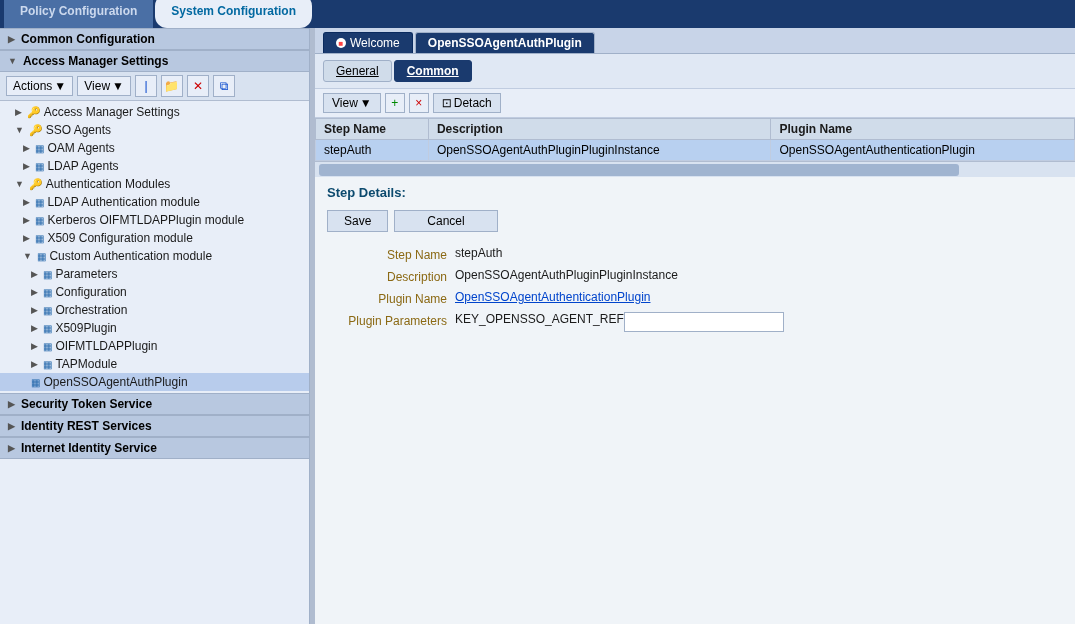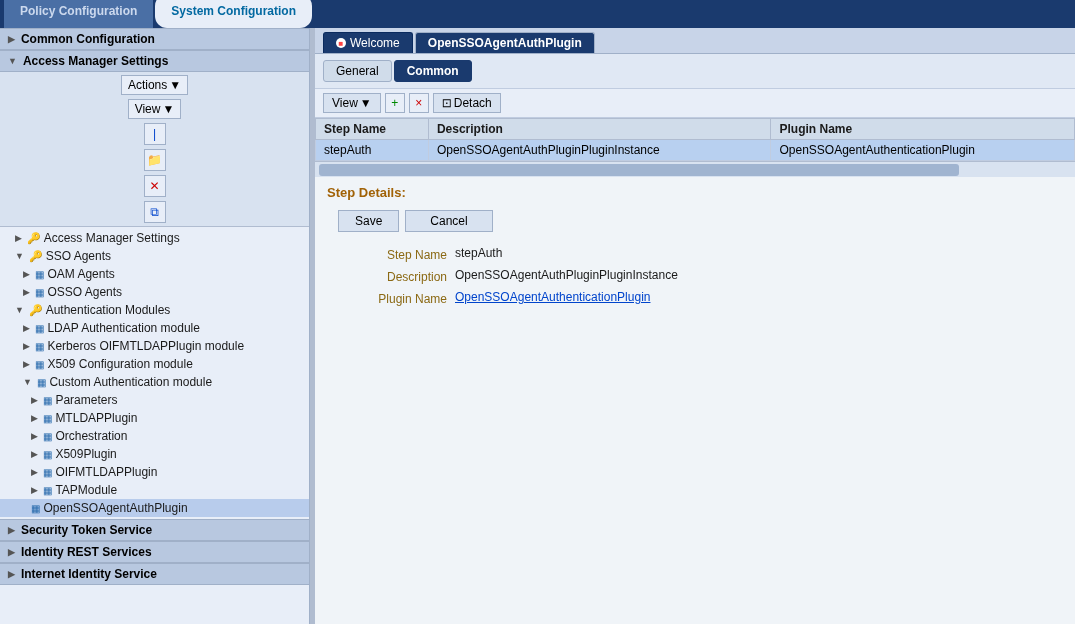--- a/index.html
+++ b/index.html
@@ -11,21 +11,21 @@
     .top-tab.inactive { background: #4a6fa5; color: #ccd9ee; margin-right: 2px; }
     .top-tab.active { background: #e8eef8; color: #0369a1; margin-right: 17px; border-radius: 12px; }
 
     
     .main-layout { display: flex; height: calc(624px - 28px); }
 
     
     .left-panel { width: 310px; background: #e8eef8; border-right: 1px solid #a0b0c8; overflow-y: auto; flex-shrink: 0; }
 
     
-    .actions-bar { display: flex; align-items: center; padding: 3px 6px; background: #d8e2f0; border-bottom: 1px solid #b0bcd0; gap: 4px; flex-direction: column; }
+    .actions-bar { display: flex; align-items: center; padding: 3px 6px; background: #d8e2f0; border-bottom: 1px solid #b0bcd0; gap: 4px; }
     .actions-dropdown { background: #e8eef8; border: 1px solid #a0b0c8; padding: 2px 6px; cursor: pointer; font-size: 11px; display: flex; align-items: center; gap: 2px; }
     .icon-btn { width: 22px; height: 22px; border: 1px solid #a0b0c8; background: #e8eef8; cursor: pointer; display: flex; align-items: center; justify-content: center; font-size: 12px; }
     .icon-btn.red { color: #cc0000; }
     .icon-btn.blue { color: #0044cc; }
 
     
     .tree-section { padding: 2px 0; }
     .tree-item { padding: 2px 4px; display: flex; align-items: center; gap: 3px; cursor: pointer; white-space: nowrap; color: #1a1a1a; }
     .tree-item.selected { background: #b8ccec; }
     .tree-item .indent1 { margin-left: 8px; }
@@ -44,21 +44,21 @@
     .inner-tab { padding: 3px 12px; cursor: pointer; border: 1px solid #a0b0c8; border-bottom: none; border-radius: 3px 3px 0 0; font-size: 12px; background: #d8e2f0; color: #333; }
     .inner-tab.active { background: #1a3a6e; color: white; font-weight: bold; }
     .welcome-tab { display: flex; align-items: center; gap: 4px; padding: 3px 12px; background: #1a3a6e; color: white; border-radius: 3px 3px 0 0; border: 1px solid #0a2a5e; border-bottom: none; cursor: pointer; }
     .welcome-tab .stop-icon { color: #ff4444; background: white; border-radius: 50%; width: 10px; height: 10px; display: inline-flex; align-items: center; justify-content: center; font-size: 8px; }
 
     
     .auth-module-title { padding: 8px 12px; font-size: 16px; font-weight: bold; color: #1a1a1a; background: #e8eef8; border-bottom: 1px solid #c0cce0; }
 
     
     .sub-tabs { display: flex; gap: 2px; padding: 6px 8px; background: #e0e8f4; border-bottom: 1px solid #c0cce0; }
-    .sub-tab { padding: 3px 12px; border: 1px solid #a0b0c8; background: #d0dcea; cursor: pointer; border-radius: 3px; font-size: 12px; }
+    .sub-tab { padding: 3px 12px; border: 1px solid #a0b0c8; background: #d0dcea; cursor: pointer; border-radius: 3px; font-size: 12px; text-decoration: underline; }
     .sub-tab.active { background: #1a3a6e; color: white; font-weight: bold; border-color: #1a3a6e; }
 
     
     .content-toolbar { display: flex; align-items: center; gap: 4px; padding: 4px 8px; background: #e8eef8; border-bottom: 1px solid #c0cce0; }
     .view-btn { background: #d8e2f0; border: 1px solid #a0b0c8; padding: 2px 8px; cursor: pointer; font-size: 11px; display: flex; align-items: center; gap: 2px; }
     .toolbar-icon { width: 20px; height: 20px; border: 1px solid #a0b0c8; background: #e8eef8; cursor: pointer; display: flex; align-items: center; justify-content: center; font-size: 12px; }
     .toolbar-icon.green { color: #008800; }
     .toolbar-icon.red { color: #cc0000; }
     .detach-btn { background: #d8e2f0; border: 1px solid #a0b0c8; padding: 2px 8px; cursor: pointer; font-size: 11px; display: flex; align-items: center; gap: 2px; }
 
@@ -68,24 +68,24 @@
     .data-table td { border: 1px solid #c0cce0; padding: 3px 8px; }
     .data-table tr.selected td { background: #b8d0f0; }
     .data-table tr:not(.selected) td { background: #f8fafc; }
 
     
     .scroll-area { height: 16px; background: #d8e2f0; border-top: 1px solid #b0bcd0; position: relative; }
     .scroll-thumb { position: absolute; left: 4px; top: 2px; width: 640px; height: 12px; background: #a0b4d0; border-radius: 3px; }
 
     
     .step-details { padding: 8px 12px; }
-    .step-details-title { font-weight: bold; font-size: 13px; color: #a16207; margin-bottom: 6px; }
-    .save-cancel-bar { display: flex; gap: 6px; margin-bottom: 10px; padding: 4px 0; margin-left: 11px; }
+    .step-details-title { font-weight: bold; font-size: 13px; color: #0c4a6e; margin-bottom: 6px; }
+    .save-cancel-bar { display: flex; gap: 6px; margin-bottom: 10px; padding: 4px 0; }
     .save-btn { background: #d8e2f0; border: 1px solid #a0b0c8; padding: 3px 16px; cursor: pointer; font-size: 12px; }
-    .cancel-btn { background: #d8e2f0; border: 1px solid #a0b0c8; padding: 3px 24px; cursor: pointer; font-size: 12px; }
+    .cancel-btn { background: #d8e2f0; border: 1px solid #a0b0c8; padding: 3px 32px; cursor: pointer; font-size: 12px; }
 
     .detail-row { display: flex; align-items: flex-start; margin-bottom: 6px; }
     .detail-label { color: #8b6914; font-weight: normal; width: 120px; text-align: right; margin-right: 8px; flex-shrink: 0; padding-top: 2px; }
     .detail-value { color: #1a1a1a; }
     .detail-value.link { color: #0044cc; text-decoration: underline; }
     .detail-input { border: 1px solid #a0b0c8; padding: 2px 4px; width: 160px; background: white; }
   </style>
 </head>
 <body>
 
@@ -143,21 +143,21 @@
         <span class="indent2"></span>
         <span class="expand-tri">▶</span>
         <span class="grid-icon">▦</span>
         <span>OAM Agents</span>
       </div>
 
       <div class="tree-item">
         <span class="indent2"></span>
         <span class="expand-tri">▶</span>
         <span class="grid-icon">▦</span>
-        <span>OSSO Agents</span>
+        <span>LDAP Agents</span>
       </div>
 
       <div class="tree-item">
         <span class="indent1"></span>
         <span class="expand-tri">▼</span>
         <span class="folder-icon">🔑</span>
         <span>Authentication Modules</span>
       </div>
 
       <div class="tree-item">
@@ -192,21 +192,21 @@
         <span class="indent3"></span>
         <span class="expand-tri">▶</span>
         <span class="grid-icon">▦</span>
         <span>Parameters</span>
       </div>
 
       <div class="tree-item">
         <span class="indent3"></span>
         <span class="expand-tri">▶</span>
         <span class="grid-icon">▦</span>
-        <span>MTLDAPPlugin</span>
+        <span>Configuration</span>
       </div>
 
       <div class="tree-item">
         <span class="indent3"></span>
         <span class="expand-tri">▶</span>
         <span class="grid-icon">▦</span>
         <span>Orchestration</span>
       </div>
 
       <div class="tree-item">
@@ -322,18 +322,23 @@
       <div class="detail-row">
         <span class="detail-label">Description</span>
         <span class="detail-value">OpenSSOAgentAuthPluginPluginInstance</span>
       </div>
 
       <div class="detail-row">
         <span class="detail-label">Plugin Name</span>
         <span class="detail-value link">OpenSSOAgentAuthenticationPlugin</span>
       </div>
 
+      <div class="detail-row">
+        <span class="detail-label">Plugin Parameters</span>
+        <span class="detail-value">KEY_OPENSSO_AGENT_REF</span>
+        <input class="detail-input" type="text" value="" style="">
+      </div>
 
     </div>
 
   </div>
 
 </div>
 
 </body></html>

